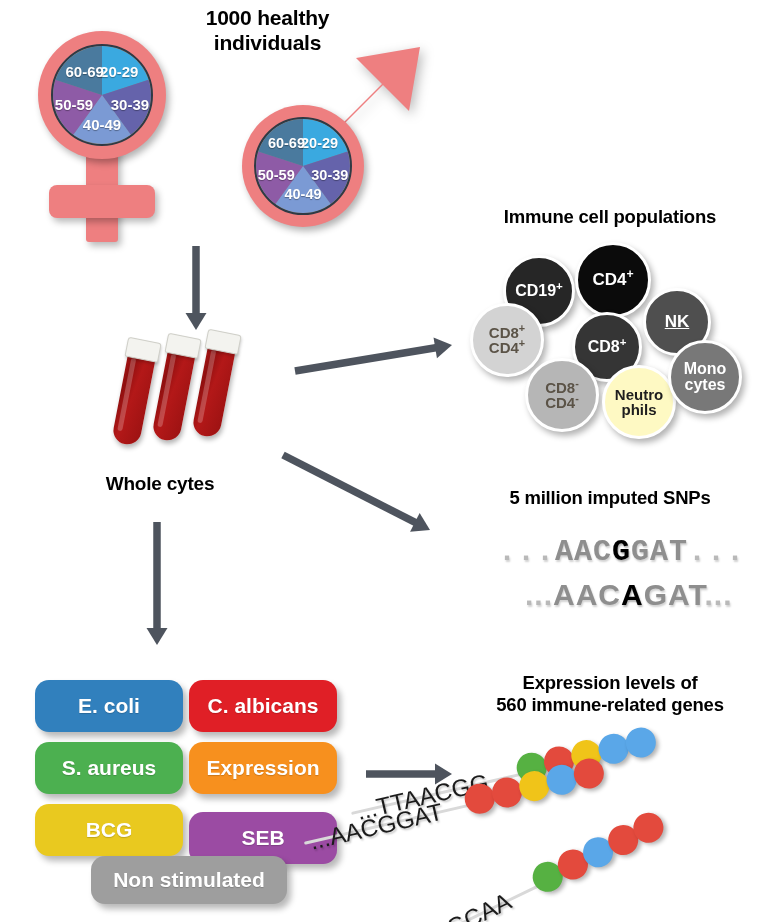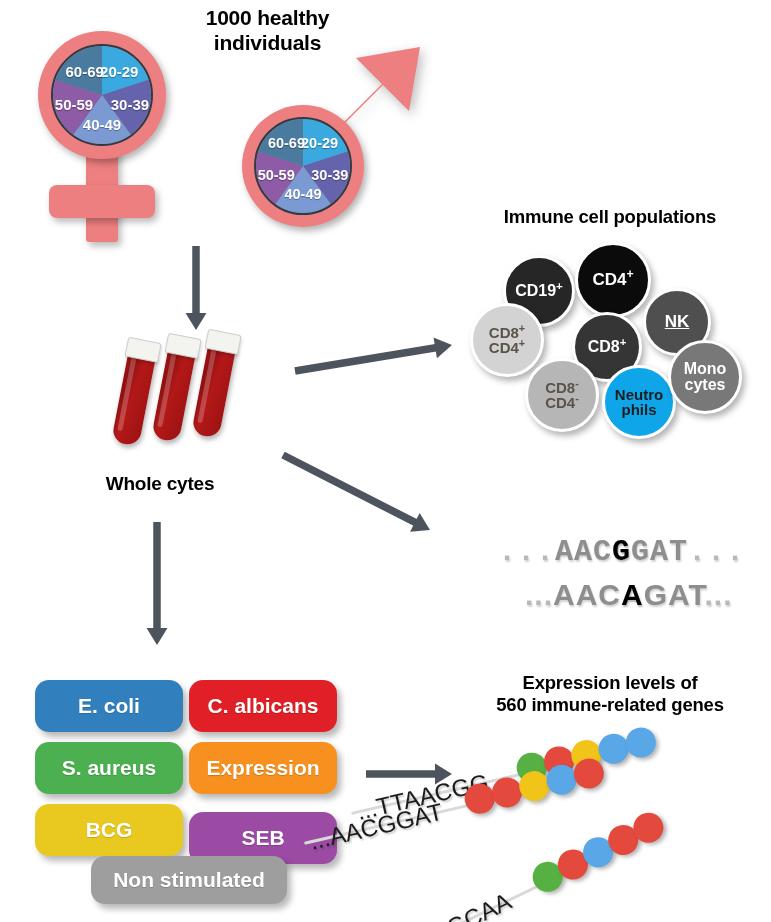--- a/index.html
+++ b/index.html
@@ -93,20 +93,21 @@
   .bead{position:absolute;border-radius:50%;
        box-shadow:2px 3px 4px rgba(0,0,0,0.30);}
 </style>
 </head>
 <body>
 
 <div id="stage">
     <div class="heading" id="title-main">1000 healthy
 individuals</div>
     <div class="heading" id="title-immune">Immune cell populations</div>
+    <div class="heading" id="title-snps">5 million imputed SNPs</div>
     <div class="heading" id="title-expr">Expression levels of
 560 immune-related genes</div>
     <div class="heading" id="label-wholeblood">Whole cytes</div>
     <div class="sym" style="left: 0px; top: 0px;">
       <div class="f-stem" style="left: 86px; top: 137px; width: 32px; height: 105px;"></div>
       <div class="f-bar" style="left: 49px; top: 185px; width: 106px; height: 33px;"></div>
       <div class="ring" style="left: 38px; top: 31px; width: 128px; height: 128px;"></div>
       <div class="pieholder" style="left: 51px; top: 44px; width: 102px; height: 102px;">
         <svg width="98" height="98" viewBox="0 0 98 98" style="position: absolute; left: 0px; top: 0px;">
           <path d="M 49 49 L 49 0 A 49 49 0 0 1 95.60176929846253 33.85816727562758 Z" fill="#3aa9e0"></path>
@@ -181,21 +182,21 @@
         <div class="tube-neck"></div>
       </div>
     </div>
     <div style="position: absolute; left: 0px; top: 0px;">
       <div class="cell" style="left: 503px; top: 255px; width: 72px; height: 72px; background: rgb(38, 38, 38); color: rgb(255, 255, 255); font-size: 16px;"><div>CD19<sup>+</sup></div></div>
       <div class="cell" style="left: 575px; top: 242px; width: 76px; height: 76px; background: rgb(11, 11, 11); color: rgb(255, 255, 255); font-size: 17px;"><div>CD4<sup>+</sup></div></div>
       <div class="cell" style="left: 470px; top: 303px; width: 74px; height: 74px; background: rgb(211, 211, 211); color: rgb(91, 83, 71); font-size: 15px;"><div><div>CD8<sup>+</sup></div><div>CD4<sup>+</sup></div></div></div>
       <div class="cell" style="left: 572px; top: 312px; width: 70px; height: 70px; background: rgb(53, 53, 53); color: rgb(255, 255, 255); font-size: 16px;"><div>CD8<sup>+</sup></div></div>
       <div class="cell" style="left: 643px; top: 288px; width: 68px; height: 68px; background: rgb(79, 79, 79); color: rgb(255, 255, 255); font-size: 17px; text-decoration: underline;"><div>NK</div></div>
       <div class="cell" style="left: 525px; top: 358px; width: 74px; height: 74px; background: rgb(182, 182, 182); color: rgb(91, 83, 71); font-size: 15px;"><div><div>CD8<sup>-</sup></div><div>CD4<sup>-</sup></div></div></div>
-      <div class="cell" style="left: 602px; top: 365px; width: 74px; height: 74px; background: #0ea5e9; color: rgb(30, 30, 30); font-size: 15px;"><div>Neutro<br>phils</div></div>
+      <div class="cell" style="left: 602px; top: 365px; width: 74px; height: 74px; background: #fef9c3; color: rgb(30, 30, 30); font-size: 15px;"><div>Neutro<br>phils</div></div>
       <div class="cell" style="left: 668px; top: 340px; width: 74px; height: 74px; background: rgb(120, 120, 120); color: rgb(255, 255, 255); font-size: 16px;"><div>Mono<br>cytes</div></div>
     </div>
     <div style="position: absolute; left: 0px; top: 0px;">
       <div class="snp-row" style="left: 498px; top: 535px; font-family: Liberation Mono, monospace;"><span class="snp-dim">...</span><span class="snp-mid">AAC</span><span class="snp-var">G</span><span class="snp-mid">GAT</span><span class="snp-dim">...</span></div>
       <div class="snp-row" style="left: 498px; top: 578px; margin-left: 27px;"><span class="snp-dim">...</span><span class="snp-mid">AAC</span><span class="snp-var">A</span><span class="snp-mid">GAT</span><span class="snp-dim">...</span></div>
     </div>
     <div style="position: absolute; left: 0px; top: 0px;">
       <div class="stimbox" style="left: 35px; top: 680px; width: 148px; height: 52px; background: rgb(49, 128, 189);">
         <span>E. coli</span>
       </div>

